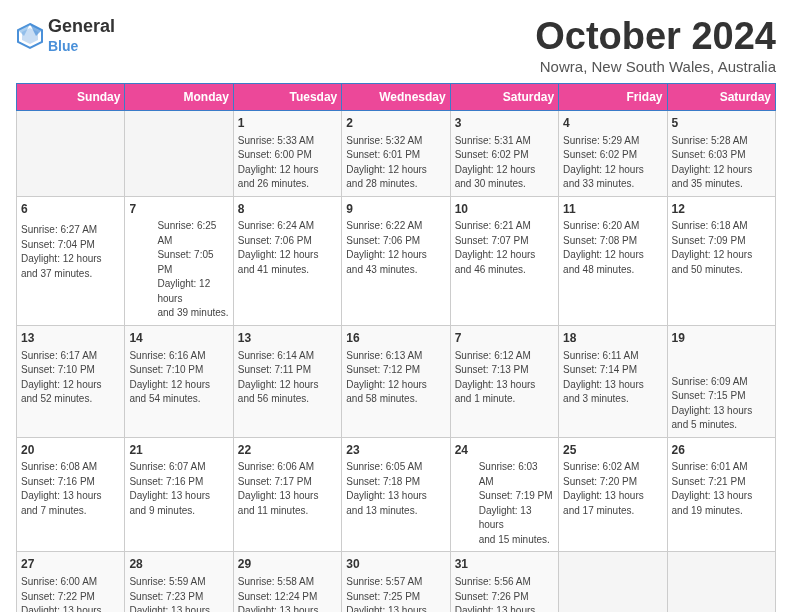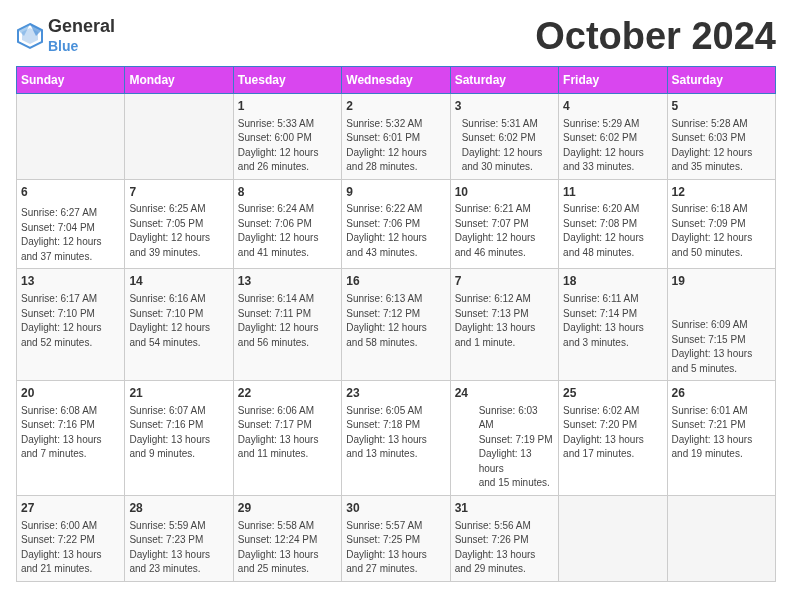--- a/index.html
+++ b/index.html
@@ -47,24 +47,24 @@
     .subtitle {
       font-size: 15px;
       color: #555;
     }
     table {
       width: 100%;
       border-collapse: collapse;
       font-size: 11px;
     }
     thead tr th {
-      background: #d946ef;
+      background: #ec4899;
       color: #fff;
       padding: 6px 4px;
-      text-align: left;
+      text-align: right;
       font-size: 12px;
       font-weight: bold;
       border: 1px solid #3a7bc8;
     }
     tbody tr td {
       border: 1px solid #ccc;
       vertical-align: top;
       padding: 4px 4px;
       min-height: 80px;
       height: 80px;
@@ -102,20 +102,21 @@
       <path d="M14,2 L26,8 L20,14 Z" fill="#4a90d9" opacity="0.7"></path>
       <path d="M14,2 L2,8 L8,14 Z" fill="#5ba0e0" opacity="0.5"></path>
     </svg>
     <div>
       <span class="logo-text-general">General</span><br>
       <span class="logo-text-blue">Blue</span>
     </div>
   </div>
   <div class="title-block">
     <div class="month-title">October 2024</div>
+    <div class="subtitle">Nowra, New South Wales, Australia</div>
   </div>
 </div>
 
 <table>
   <thead>
     <tr>
     <th>Sunday</th>
         <th>Monday</th>
         <th>Tuesday</th>
         <th>Wednesday</th>
@@ -137,21 +138,21 @@
         </td>
         <td>
           <span class="day-num">2</span>
           <div class="cell-content" style="white-space: pre-line;">Sunrise: 5:32 AM
 Sunset: 6:01 PM
 Daylight: 12 hours
 and 28 minutes.</div>
         </td>
         <td>
           <span class="day-num">3</span>
-          <div class="cell-content" style="white-space: pre-line; margin-left: 7px;">Sunrise: 5:31 AM
+          <div class="cell-content" style="white-space: pre-line;">Sunrise: 5:31 AM
 Sunset: 6:02 PM
 Daylight: 12 hours
 and 30 minutes.</div>
         </td>
         <td>
           <span class="day-num">4</span>
           <div class="cell-content" style="white-space: pre-line;">Sunrise: 5:29 AM
 Sunset: 6:02 PM
 Daylight: 12 hours
 and 33 minutes.</div>
@@ -167,21 +168,21 @@
       <tr>
         <td>
           <span class="day-num">6</span>
           <div class="cell-content" style="white-space: pre-line; margin-top: 6px;">Sunrise: 6:27 AM
 Sunset: 7:04 PM
 Daylight: 12 hours
 and 37 minutes.</div>
         </td>
         <td>
           <span class="day-num">7</span>
-          <div class="cell-content" style="white-space: pre-line;">Sunrise: 6:25 AM
+          <div class="cell-content" style="white-space: pre-line; margin-left: 28px;">Sunrise: 6:25 AM
 Sunset: 7:05 PM
 Daylight: 12 hours
 and 39 minutes.</div>
         </td>
         <td>
           <span class="day-num">8</span>
           <div class="cell-content" style="white-space: pre-line;">Sunrise: 6:24 AM
 Sunset: 7:06 PM
 Daylight: 12 hours
 and 41 minutes.</div>

